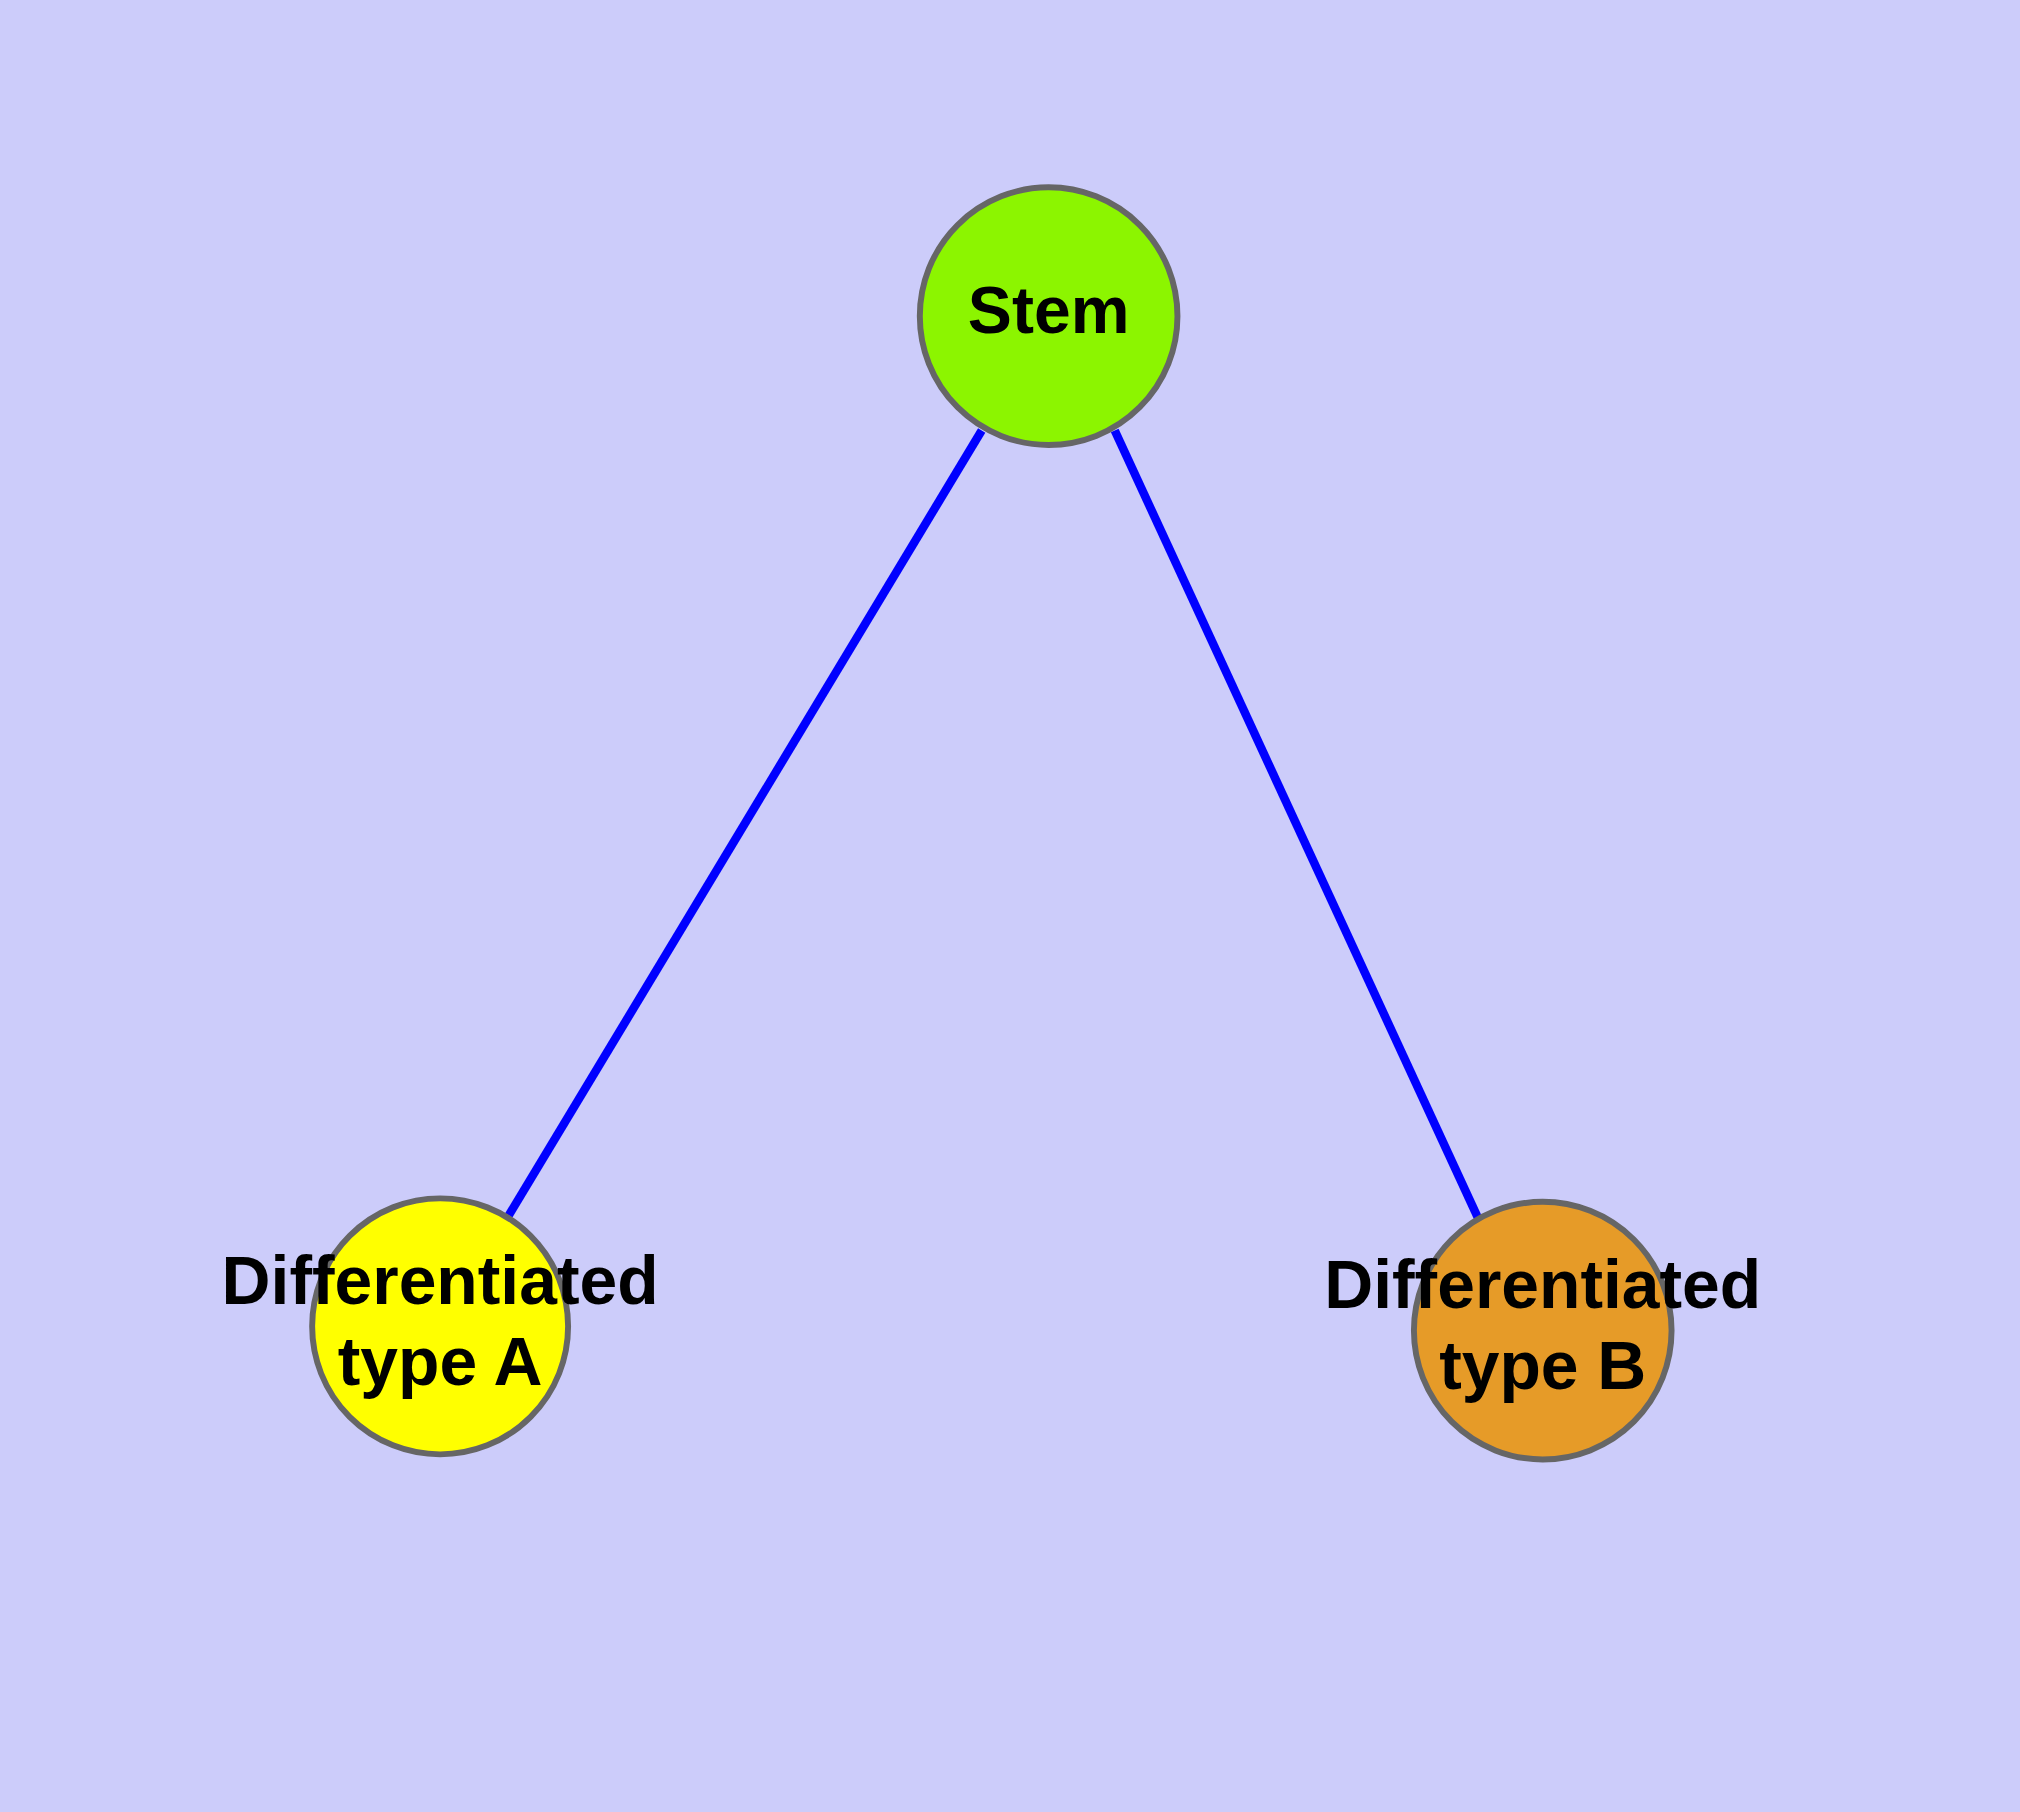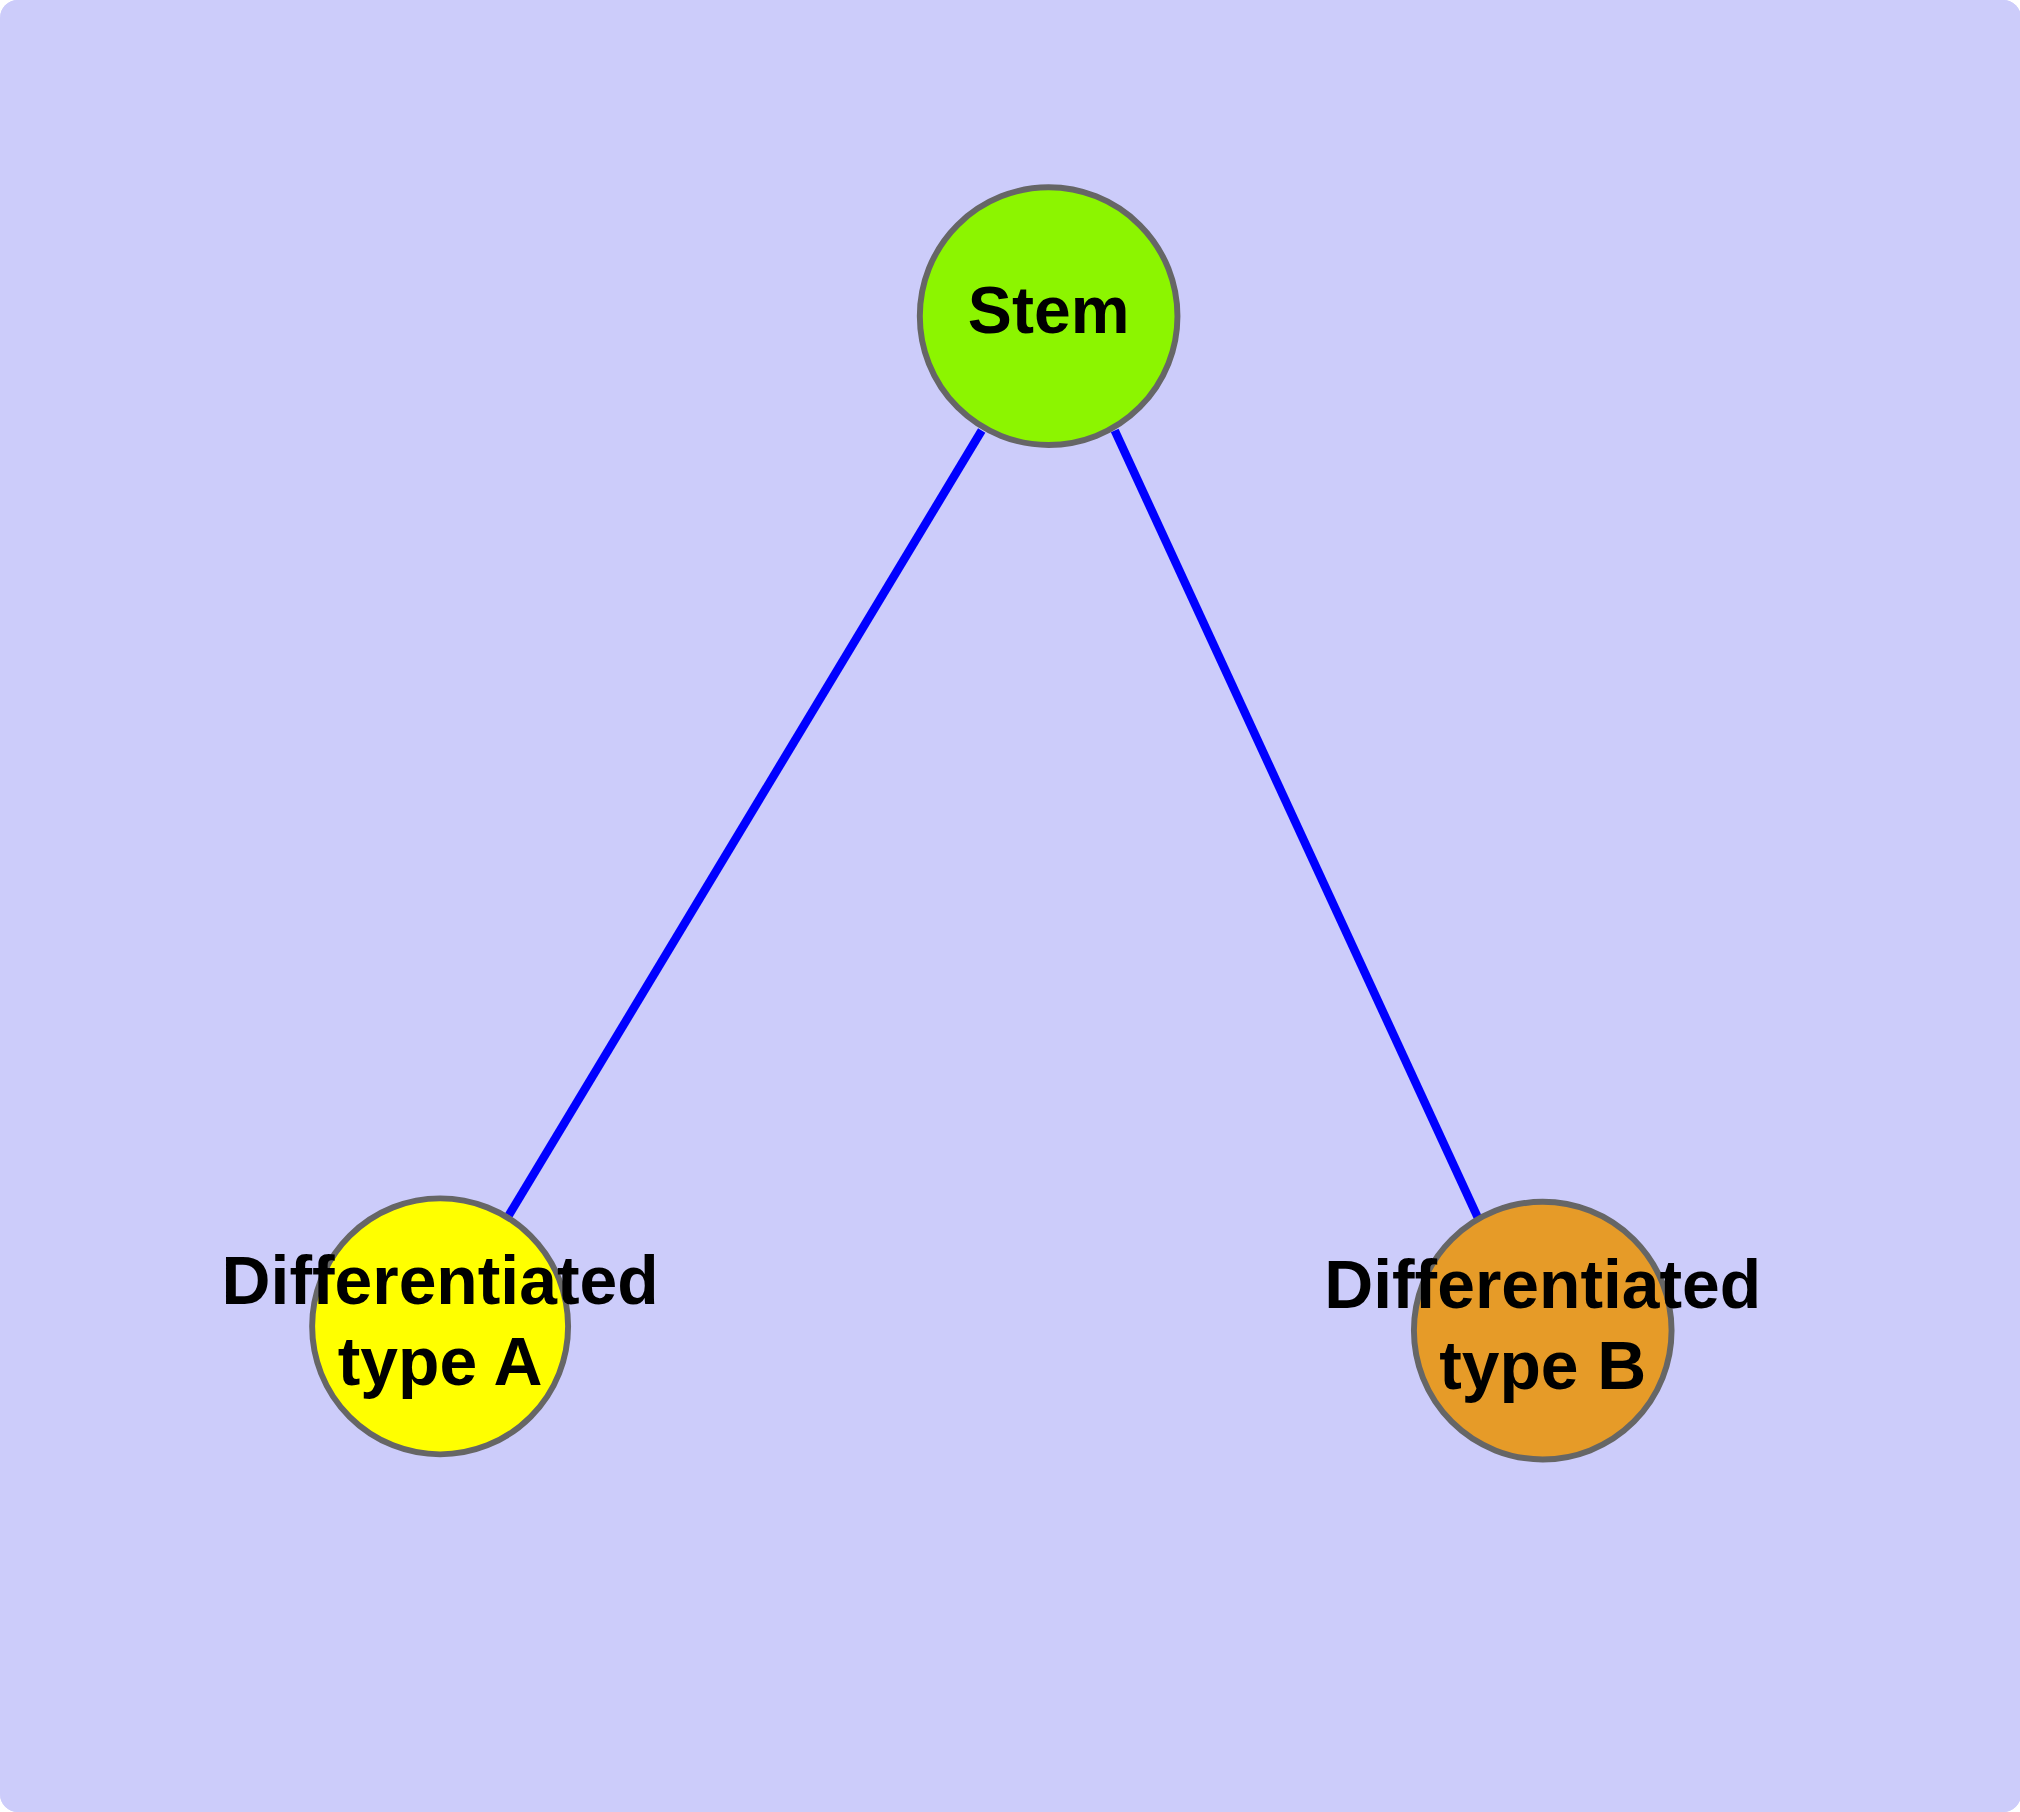--- a/index.html
+++ b/index.html
@@ -33,21 +33,21 @@
     paint-order: normal;
     white-space: pre;
   }
   .edge-line {
     stroke-linecap: butt;
   }
 </style>
 </head>
 <body style="background: rgb(255, 255, 255);">
 
-<div id="stage" style="width: 2021px; height: 1812px; background: rgb(204, 204, 250); border-radius: 18px;">
+<div id="stage" style="width: 2021px; height: 1812px; background: rgb(204, 204, 250);">
   <svg id="graph-svg" viewBox="0 0 2384 2138" xmlns="http://www.w3.org/2000/svg">
 
     <rect id="bg-rect" x="0" y="0" width="2384" height="2138" fill="#ccccfa"></rect>
 
     <g id="edges-group">
         <line x1="1158" y1="508" x2="600" y2="1434" stroke="#0000ff" stroke-width="10" class="edge-line"></line>
         <line x1="1315" y1="508" x2="1745" y2="1440" stroke="#0000ff" stroke-width="10" class="edge-line"></line>
       </g>
     <g id="nodes-group">
         <g>

